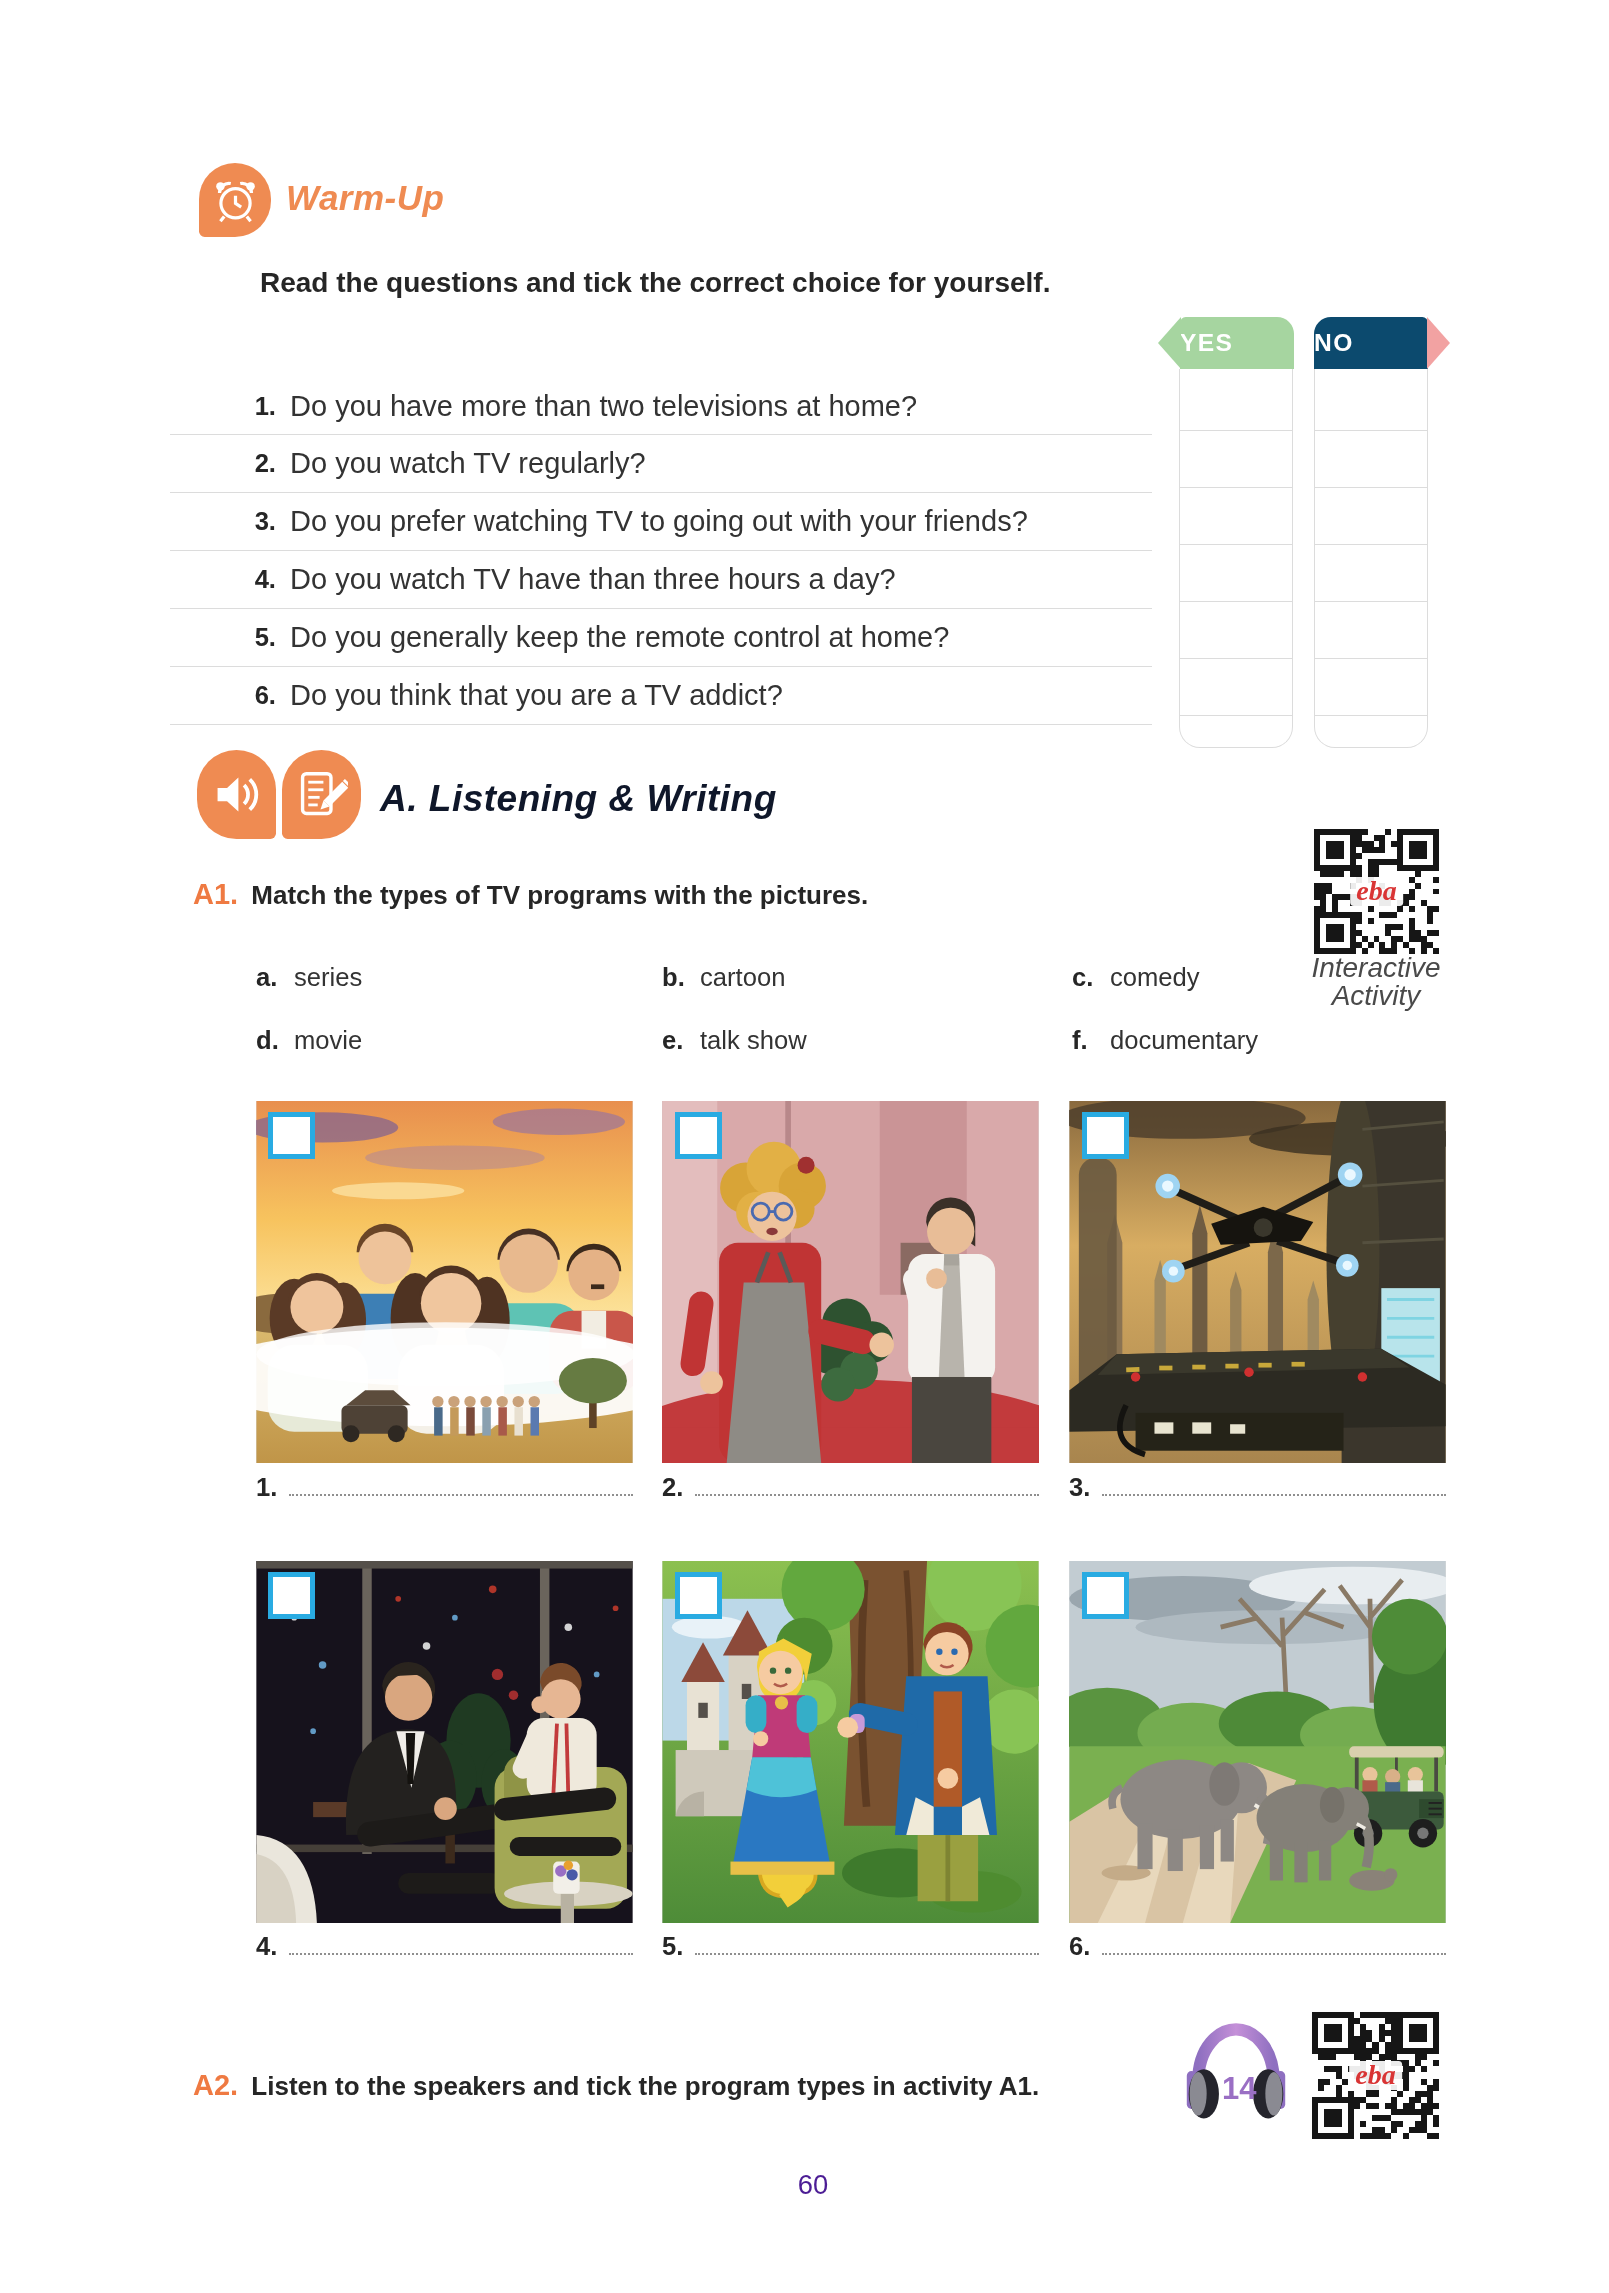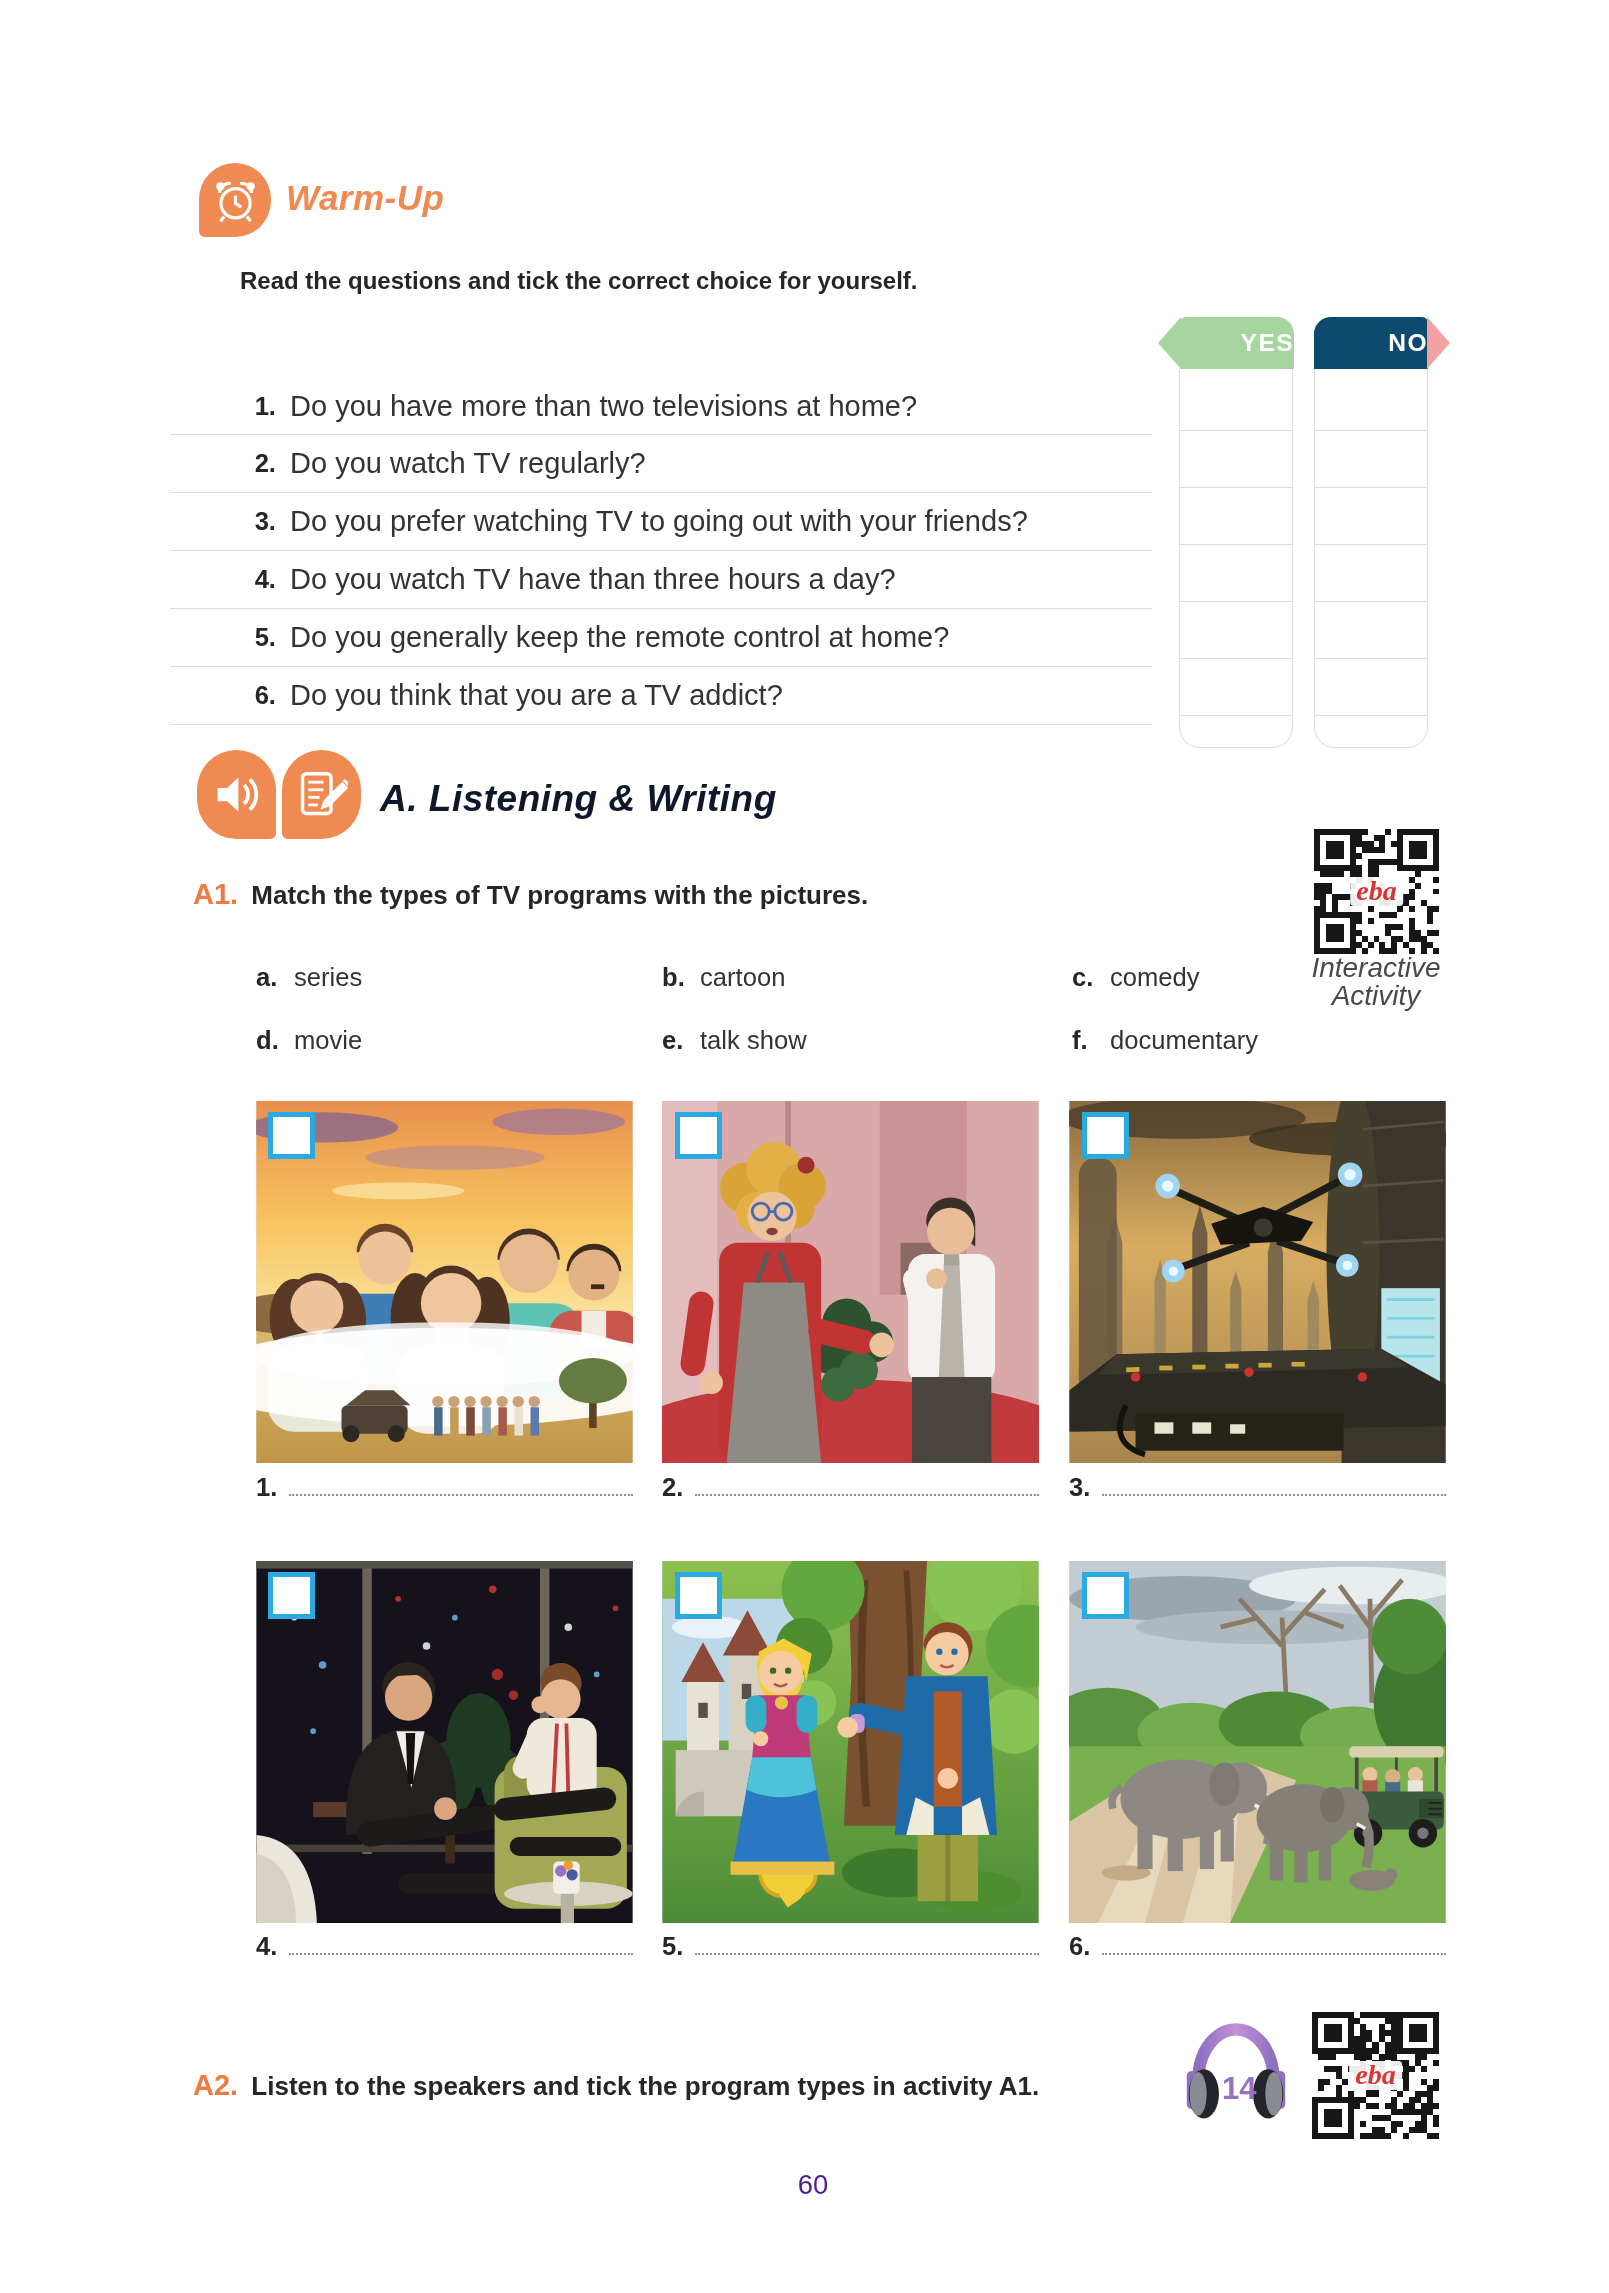--- a/index.html
+++ b/index.html
@@ -9,24 +9,24 @@
   
   .blob{position:absolute;background:#ef8b52;display:flex;align-items:center;justify-content:center;}
   .blob svg{display:block;}
   .wu-blob{left:199px;top:163px;width:72px;height:74px;border-radius:36px 36px 36px 5.7px;}
   .lis-blob{left:197px;top:750px;width:79px;height:89px;border-radius:40px 40px 5.7px 40px;}
   .wri-blob{left:282px;top:750px;width:79px;height:89px;border-radius:40px 40px 40px 5.7px;}
 
   .wu-title{position:absolute;left:286px;top:178px;font-size:35px;font-weight:bold;font-style:italic;color:#ef8b52;letter-spacing:0.5px;}
   .sec-title{position:absolute;left:380px;top:778px;font-size:37px;font-weight:bold;font-style:italic;color:#0f172a;letter-spacing:0.5px;}
 
-  .wu-instr{position:absolute;left:240px;top:267px;font-size:24px;font-weight:bold;color:#262626;}
+  .wu-instr{position:absolute;left:260px;top:267px;font-size:28px;font-weight:bold;color:#262626;}
 
   
-  .banner{position:absolute;top:317px;height:52px;line-height:52px;text-align:right;
+  .banner{position:absolute;top:317px;height:52px;line-height:52px;text-align:left;
           color:#fff;font-weight:bold;font-size:24.6px;letter-spacing:1.4px;}
   .banner-yes{left:1180px;width:114px;background:#a6d5a0;border-radius:5.7px 17px 0 0;}
   .banner-yes::before{content:"";position:absolute;left:-22px;top:0;border-top:26px solid transparent;
           border-bottom:26px solid transparent;border-right:23px solid #a6d5a0;}
   .banner-no{left:1314px;width:114px;background:#0c4a6e;border-radius:17px 5.7px 0 0;}
   .banner-no::after{content:"";position:absolute;right:-22px;top:0;border-top:26px solid transparent;
           border-bottom:26px solid transparent;border-left:23px solid #f2a2a2;}
 
   .colbox{position:absolute;top:369px;width:114px;height:379px;border:1.9px solid #dcdcdc;border-top:none;
           border-radius:0 0 21px 21px;box-sizing:border-box;background:#fff;}

